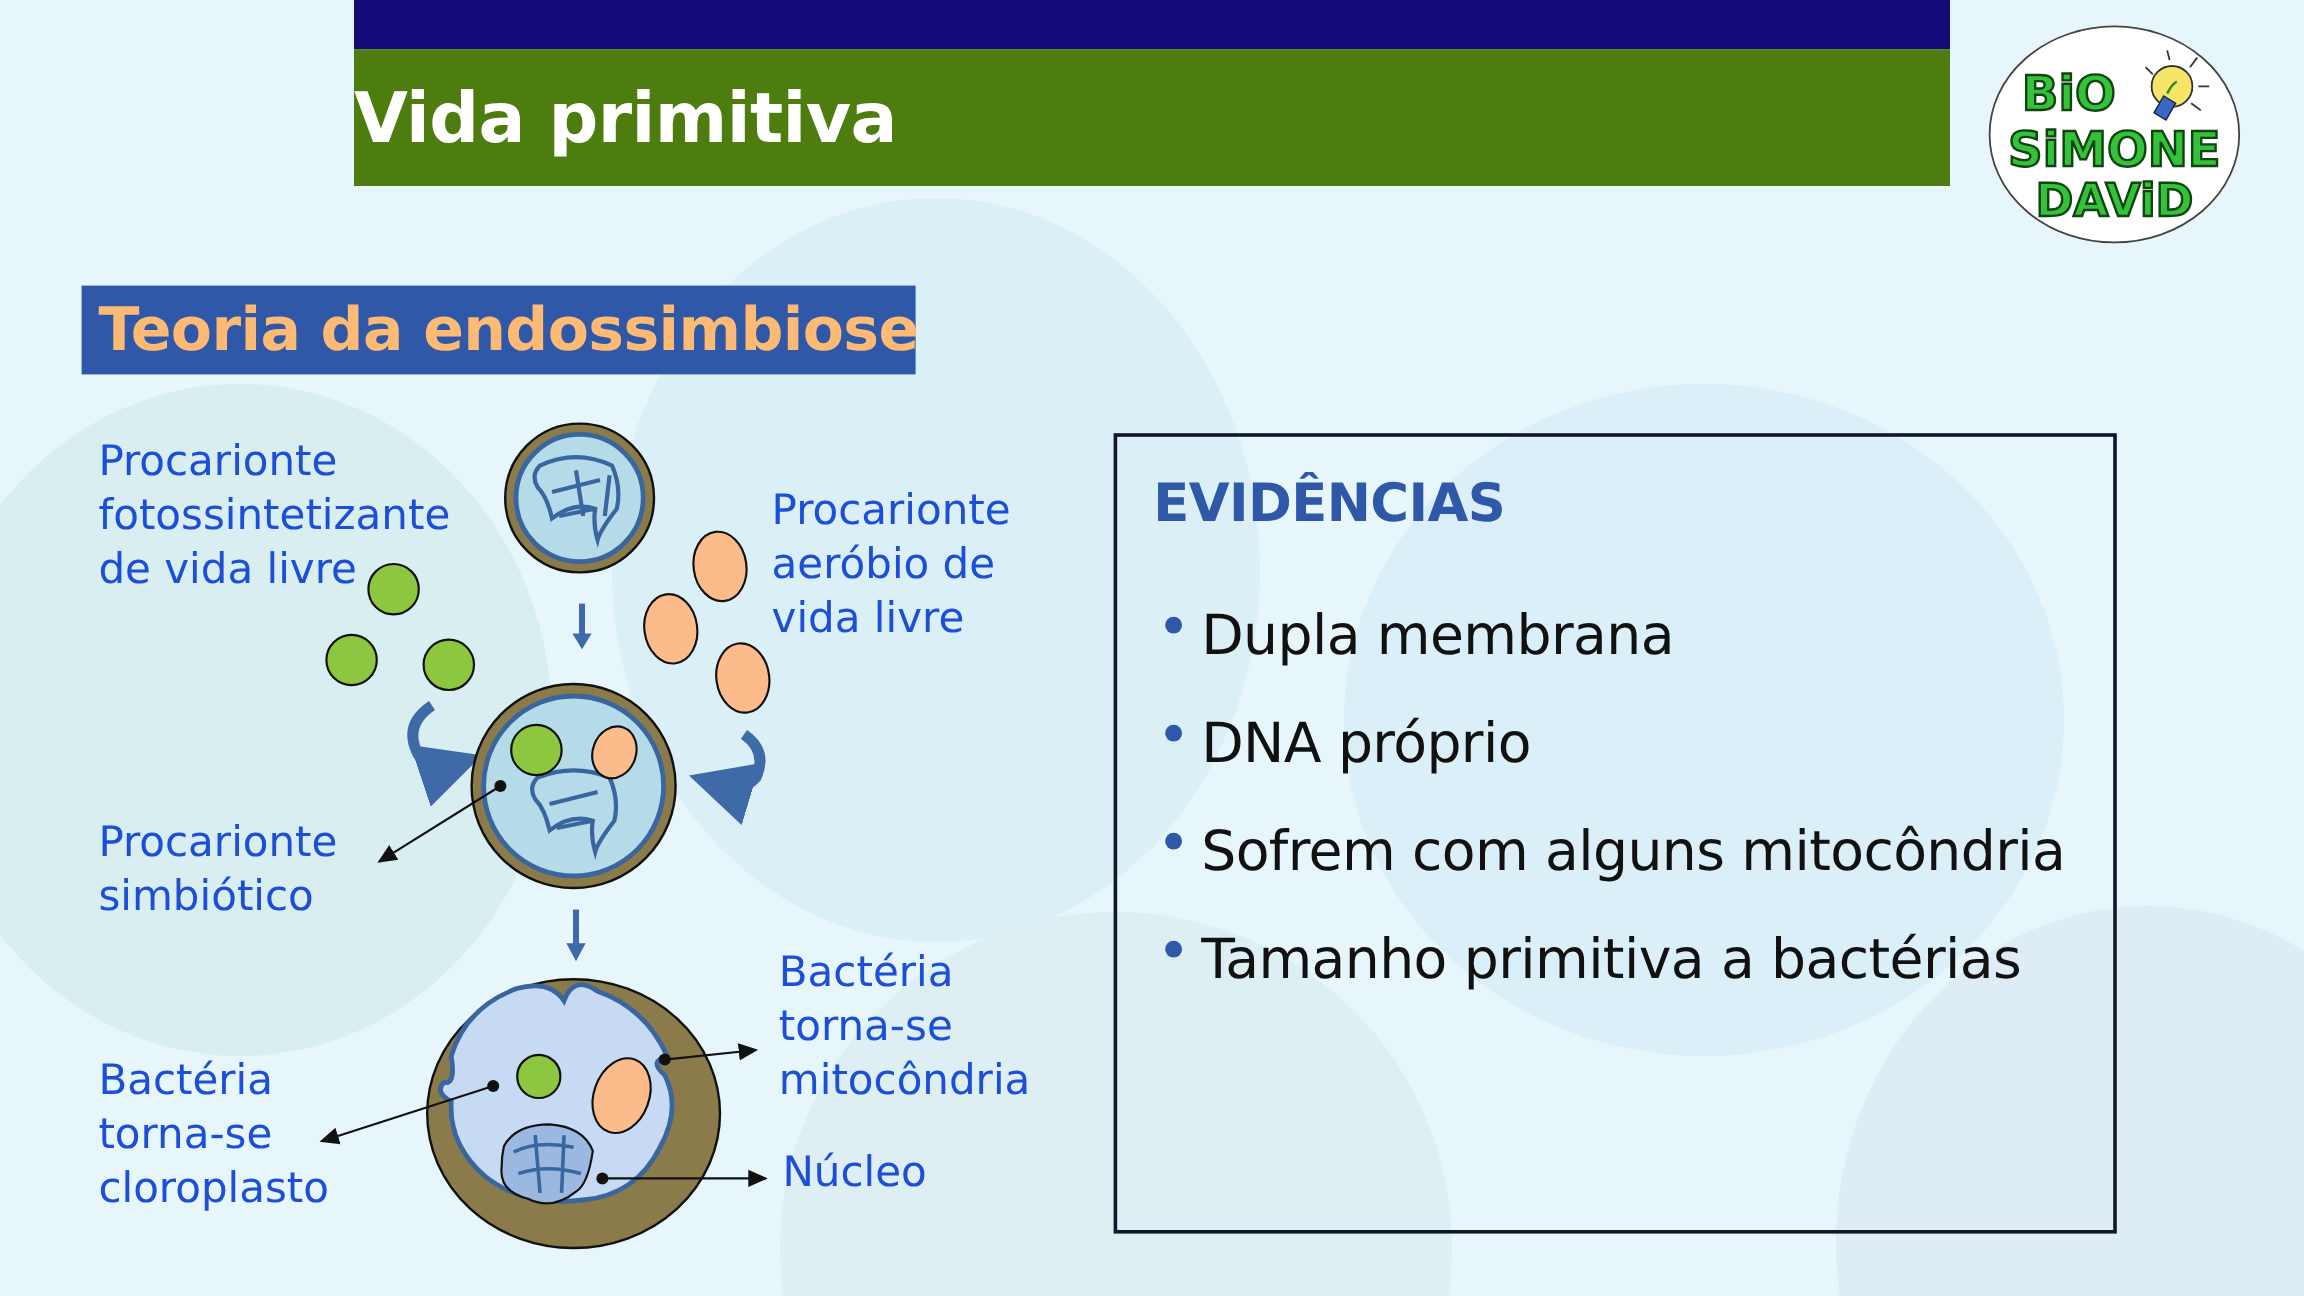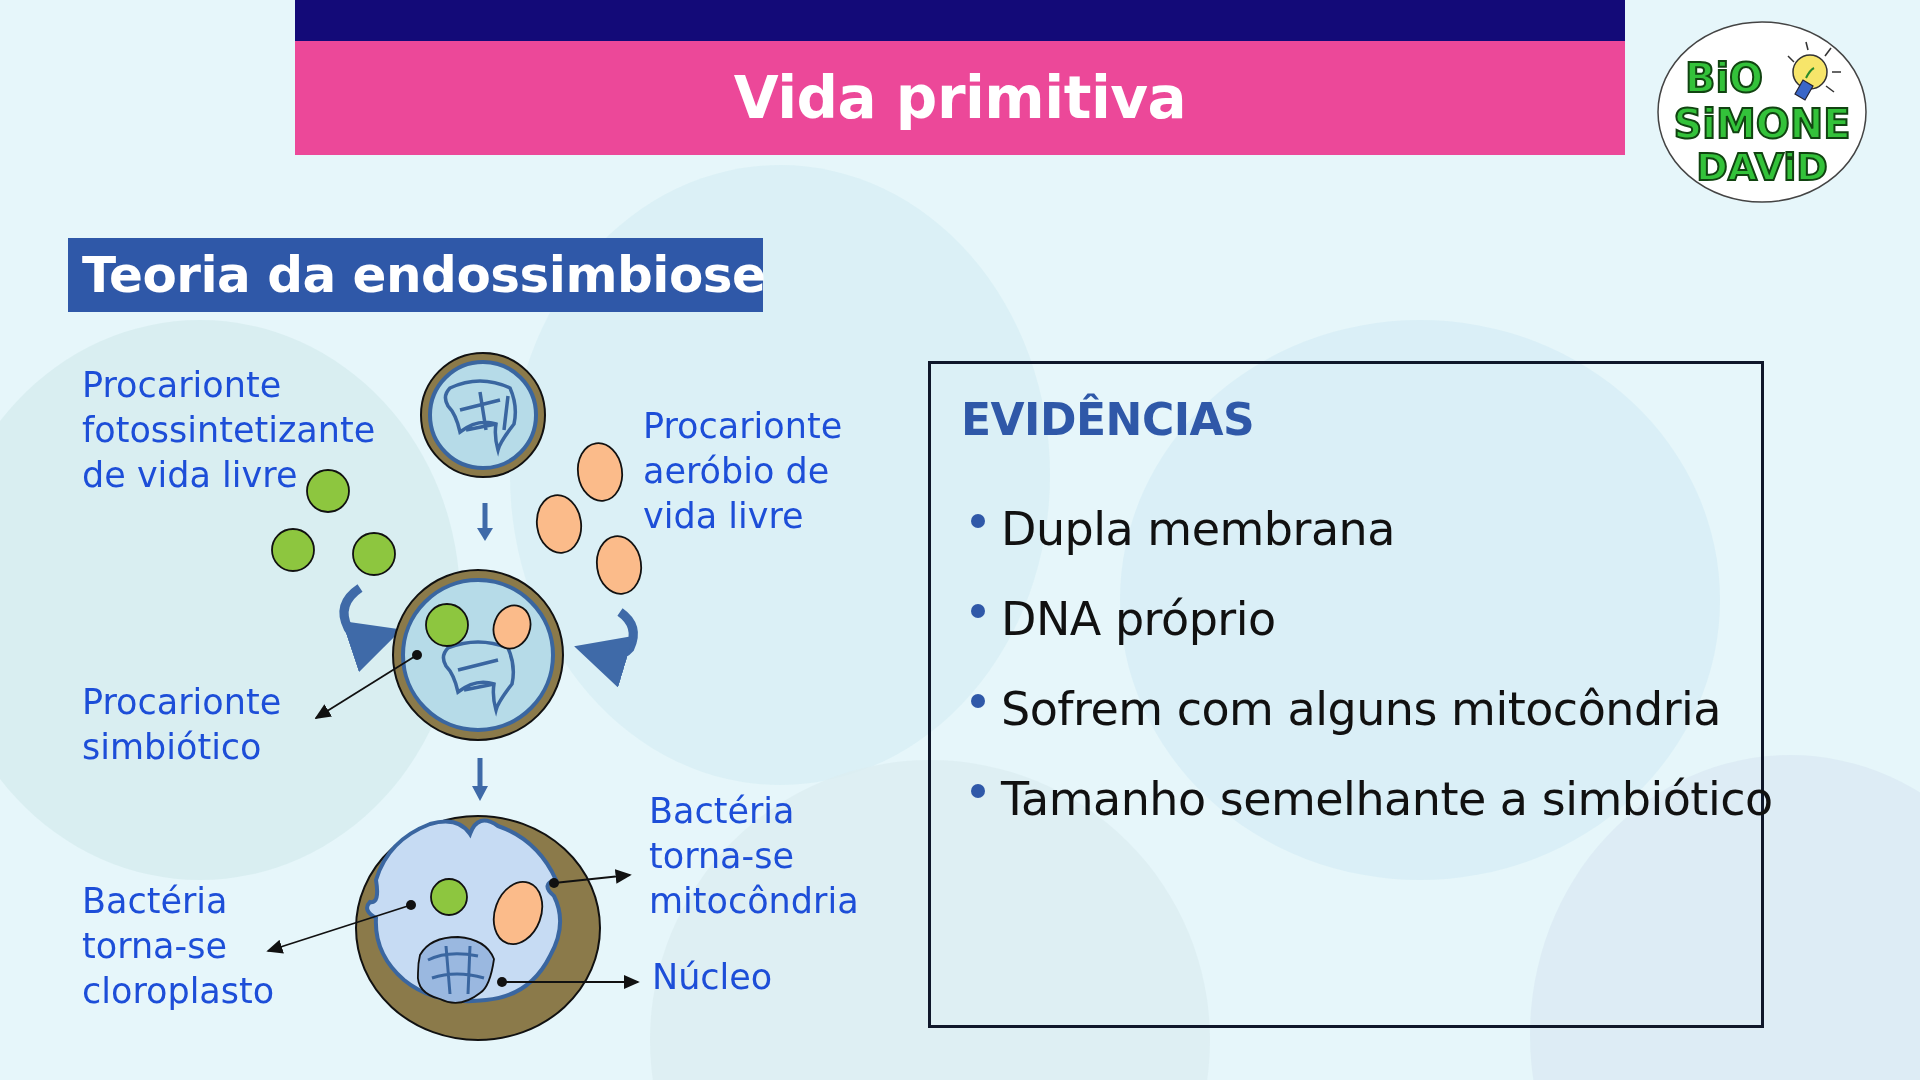--- a/index.html
+++ b/index.html
@@ -4,27 +4,27 @@
 <style>
   html, body { margin:0; padding:0; }
   body {
     width:1920px; height:1080px; overflow:hidden; position:relative;
     background:#e6f6fa;
     font-family:"DejaVu Sans","Liberation Sans",sans-serif;
   }
   .bg-blob { position:absolute; border-radius:50%; }
   .title-bar { position:absolute; left:295px; top:0; width:1330px; height:155px; }
   .title-dark { position:absolute; left:0; top:0; width:100%; height:41px; background:#130a78; }
-  .title-blue { position:absolute; left:0; top:41px; width:100%; height:114px; background:#ec4899;
-    display:flex; align-items:center; justify-content:center; }
+  .title-blue { position:absolute; left:0; top:41px; width:100%; height:114px; background:#4d7c0f;
+    display:flex; align-items:center; justify-content:flex-start; }
   .title-text { color:#fff; font-weight:bold; font-size:58px; letter-spacing:-0.5px; }
   .logo { position:absolute; left:1656px; top:20px; width:212px; height:185px; }
   .subtitle { position:absolute; left:68px; top:238px; width:695px; height:74px; background:#2f58a8;
     display:flex; align-items:center; }
-  .subtitle-text { color:#ffffff; font-weight:bold; font-size:50px; padding-left:14px; white-space:nowrap; letter-spacing:-0.5px; }
+  .subtitle-text { color:#fdba74; font-weight:bold; font-size:50px; padding-left:14px; white-space:nowrap; letter-spacing:-0.5px; }
   .label { position:absolute; font-size:35px; line-height:45px; color:#1d4ed8; white-space:pre; }
   .diagram { position:absolute; left:0; top:0; width:1920px; height:1080px; }
   .evid-box { position:absolute; left:928px; top:361px; width:836px; height:667px;
     border:3px solid #0f172a; box-sizing:border-box; }
   .evid-title { position:absolute; left:30px; top:30px; font-size:44px; font-weight:bold; color:#2f58a8; letter-spacing:-0.5px; }
   .evid-list { position:absolute; left:30px; top:110px; margin:10px; padding:0; list-style:none; }
   .evid-item { position:relative; font-size:46px; line-height:90px; color:#111; padding-left:30px; white-space:nowrap; letter-spacing:-0.5px; }
   .evid-bullet { position:absolute; left:0; top:30px; width:14px; height:14px; border-radius:50%; background:#2f58a8; }
 </style>
 </head>
@@ -146,15 +146,15 @@
 torna-se
 mitocôndria</div>
 <div class="label" style="left:652px;top:955px">Núcleo</div>
 
 <div class="evid-box">
   <div class="evid-title">EVIDÊNCIAS</div>
   <ul class="evid-list">
     <li class="evid-item"><span class="evid-bullet"></span><span>Dupla membrana</span></li>
     <li class="evid-item"><span class="evid-bullet"></span><span>DNA próprio</span></li>
     <li class="evid-item"><span class="evid-bullet"></span><span>Sofrem com alguns mitocôndria</span></li>
-    <li class="evid-item"><span class="evid-bullet"></span><span>Tamanho semelhante a simbiótico</span></li>
+    <li class="evid-item"><span class="evid-bullet"></span><span>Tamanho primitiva a bactérias</span></li>
   </ul>
 </div>
 
 </body></html>

